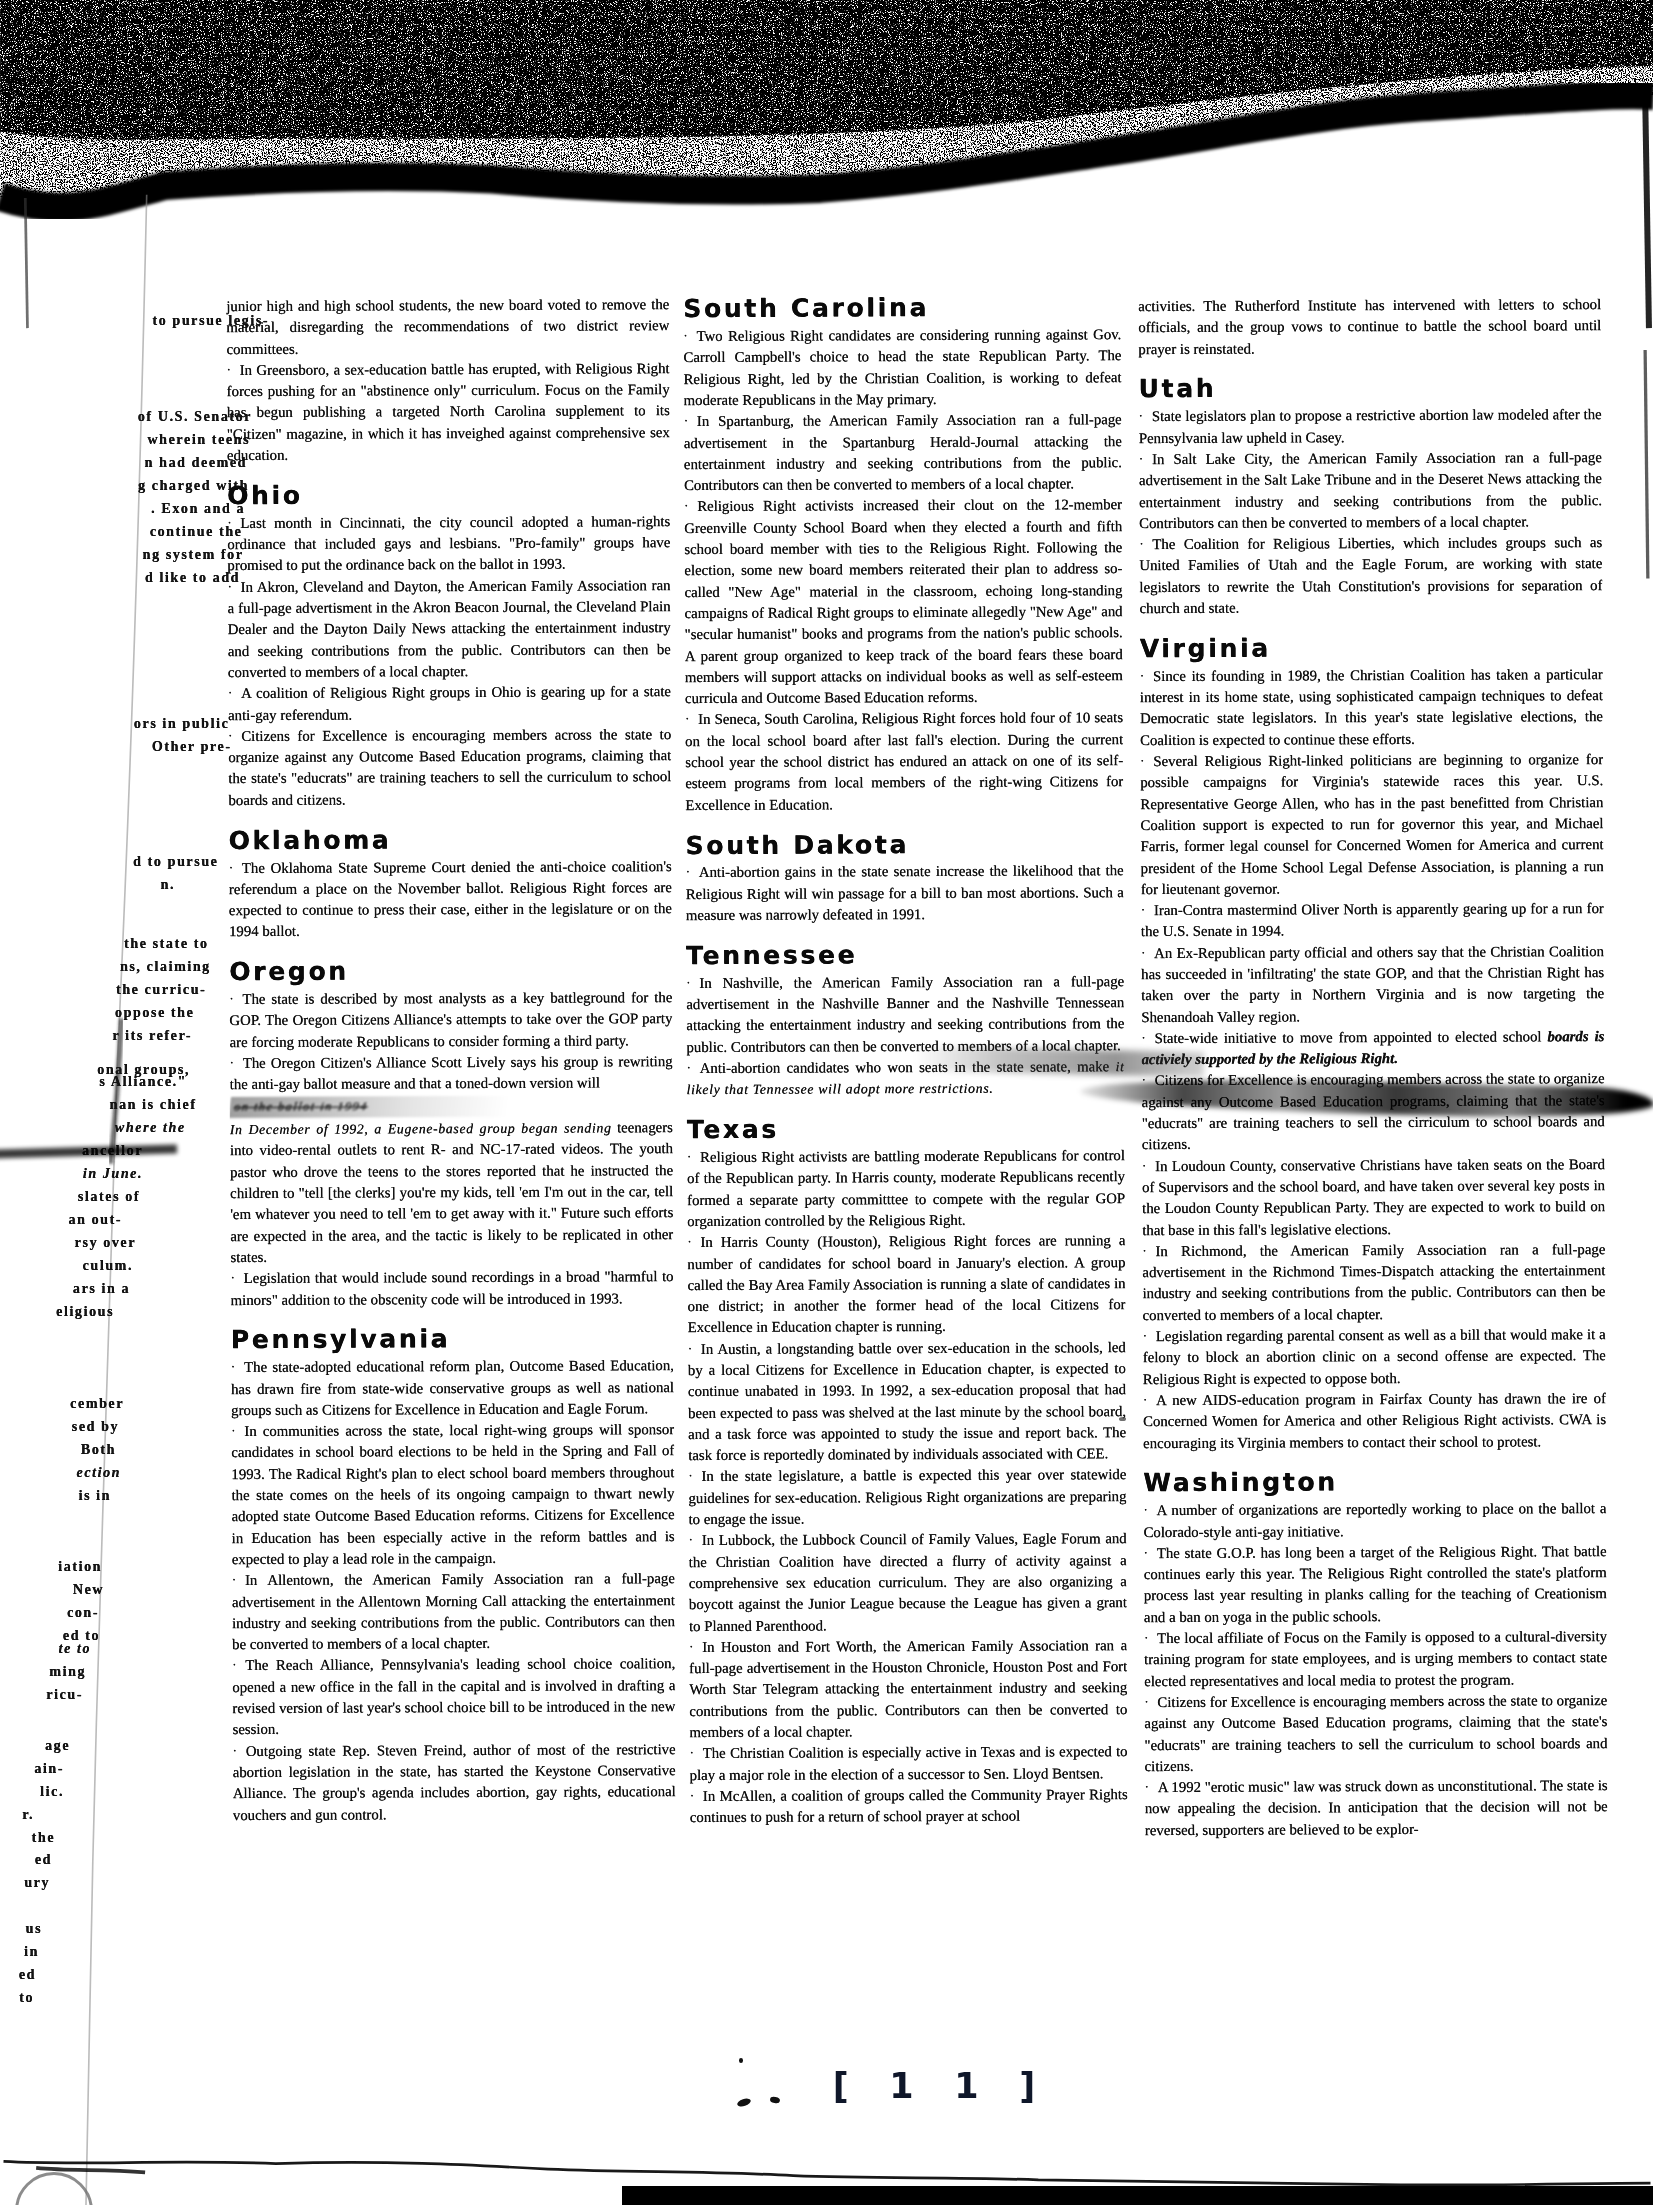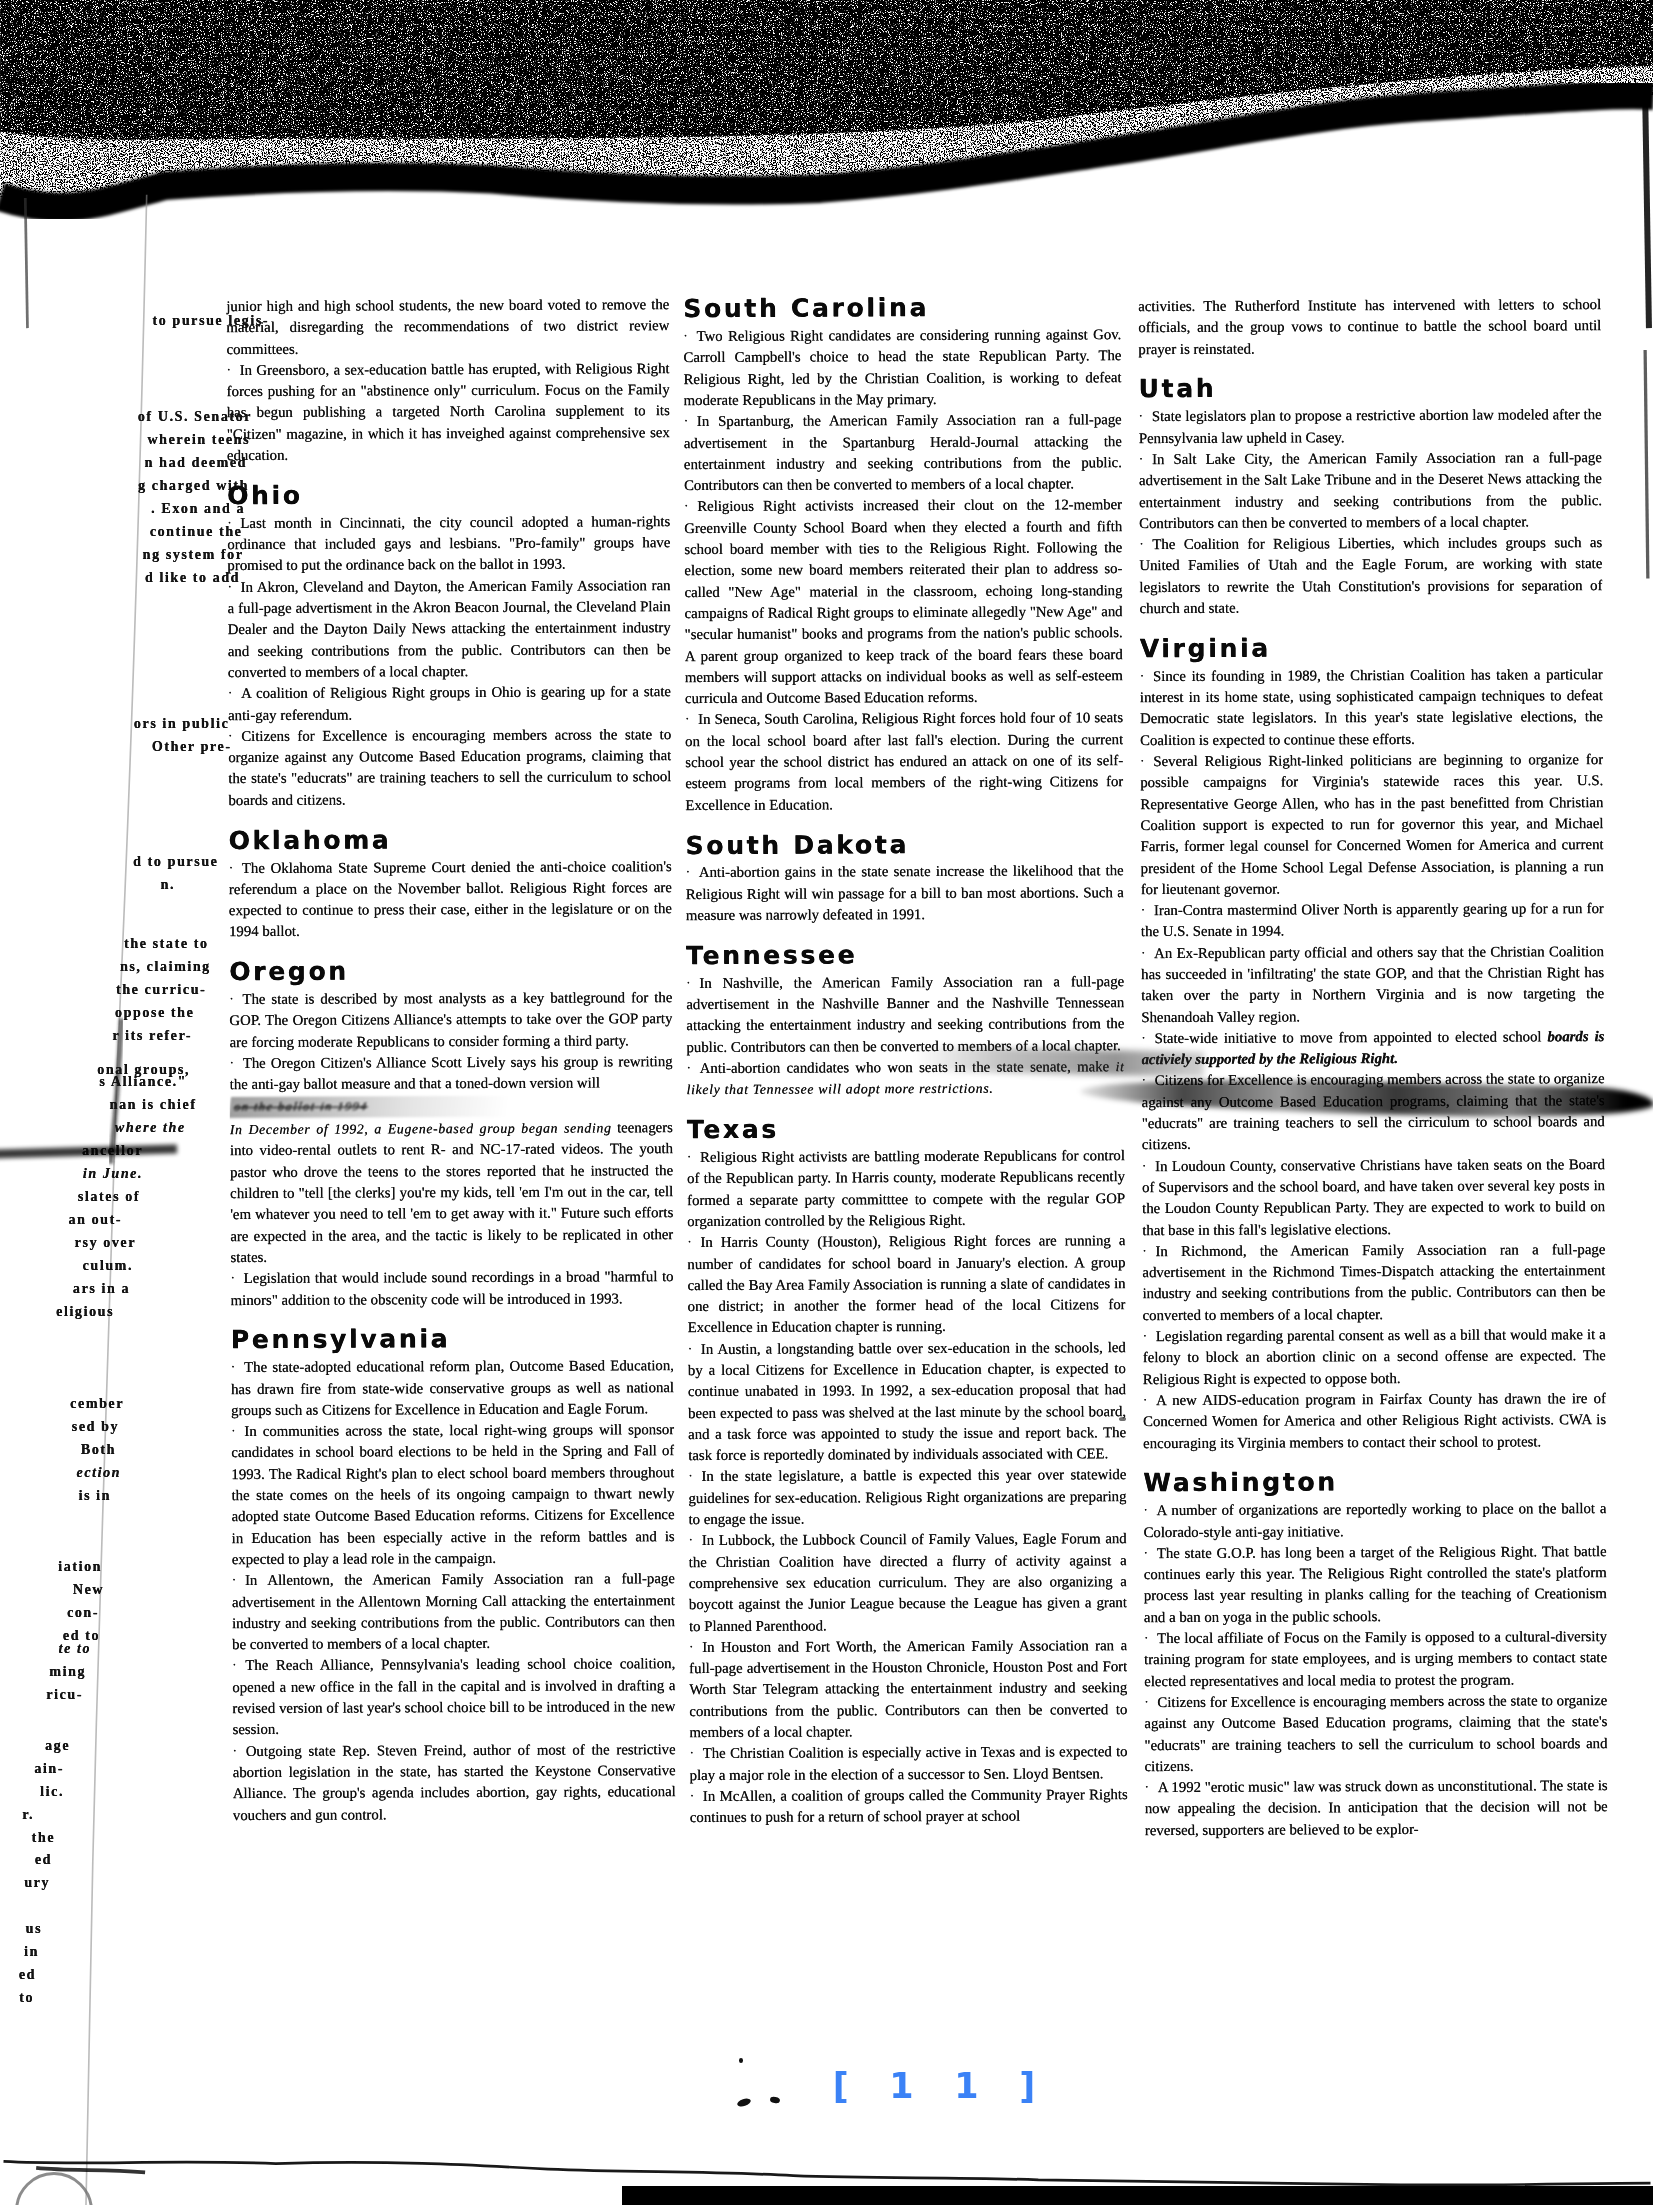--- a/index.html
+++ b/index.html
@@ -50,21 +50,21 @@
                filter:blur(2.2px);opacity:.78;transform:rotate(-1.6deg);}
   .speck{position:absolute;background:#111;border-radius:50%;}
   .speck-a{left:737px;top:2099px;width:14.2px;height:7.1px;transform:rotate(-18deg);}
   .speck-b{left:770px;top:2097px;width:9.8px;height:6px;transform:rotate(10deg);}
   .speck-c{left:739px;top:2058px;width:4.4px;height:4.9px;}
   .speck-d{left:1119px;top:1417px;width:7.1px;height:3.8px;opacity:.6;}
 
   
   .page-number{position:absolute;left:766px;top:2066px;width:350px;text-align:center;
                font-family:"DejaVu Sans",sans-serif;font-weight:bold;font-size:35px;
-               letter-spacing:14.2px;color:#3b82f6;}
+               letter-spacing:14.2px;color:#0f172a;}
 
   
   .torn-top,.torn-bottom,.crease{position:absolute;left:0;pointer-events:none;}
   .torn-top{top:0;}
   .crease{top:0;}
   .torn-bottom{top:2144px;}
   .bottom-bar{position:absolute;left:622px;top:2186px;width:1032px;height:19.7px;background:#000;}
   .corner-arc{position:absolute;left:15.3px;top:2172px;width:72px;height:72px;
               border:3.8px solid #6f6f6f;border-radius:50%;opacity:.8;}
 </style>

